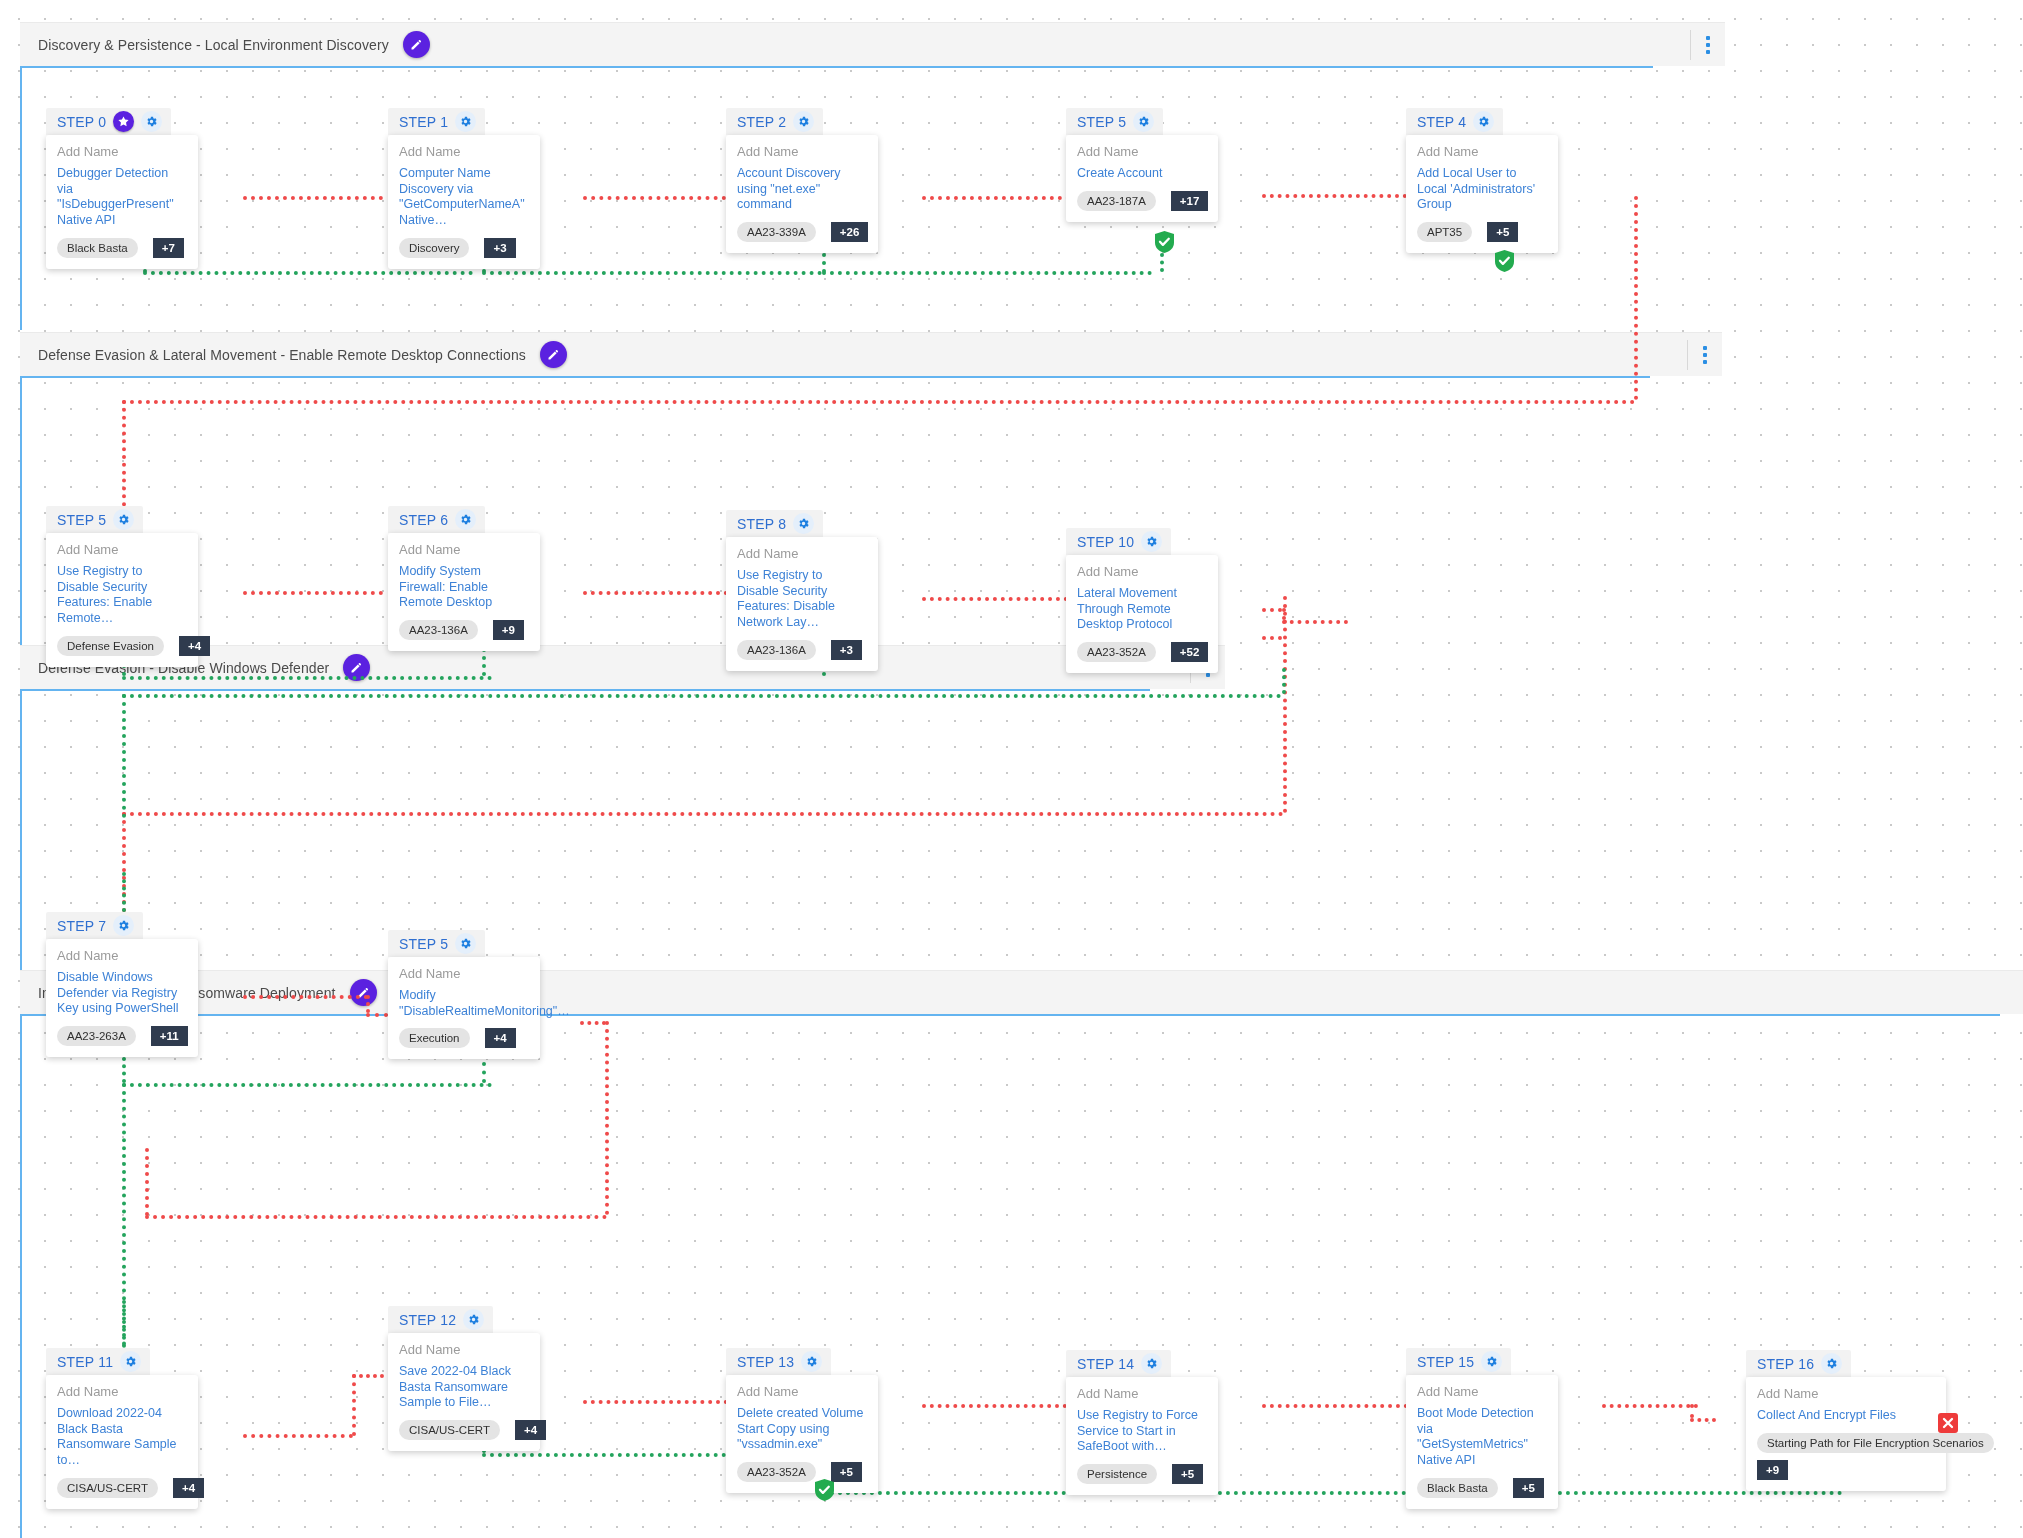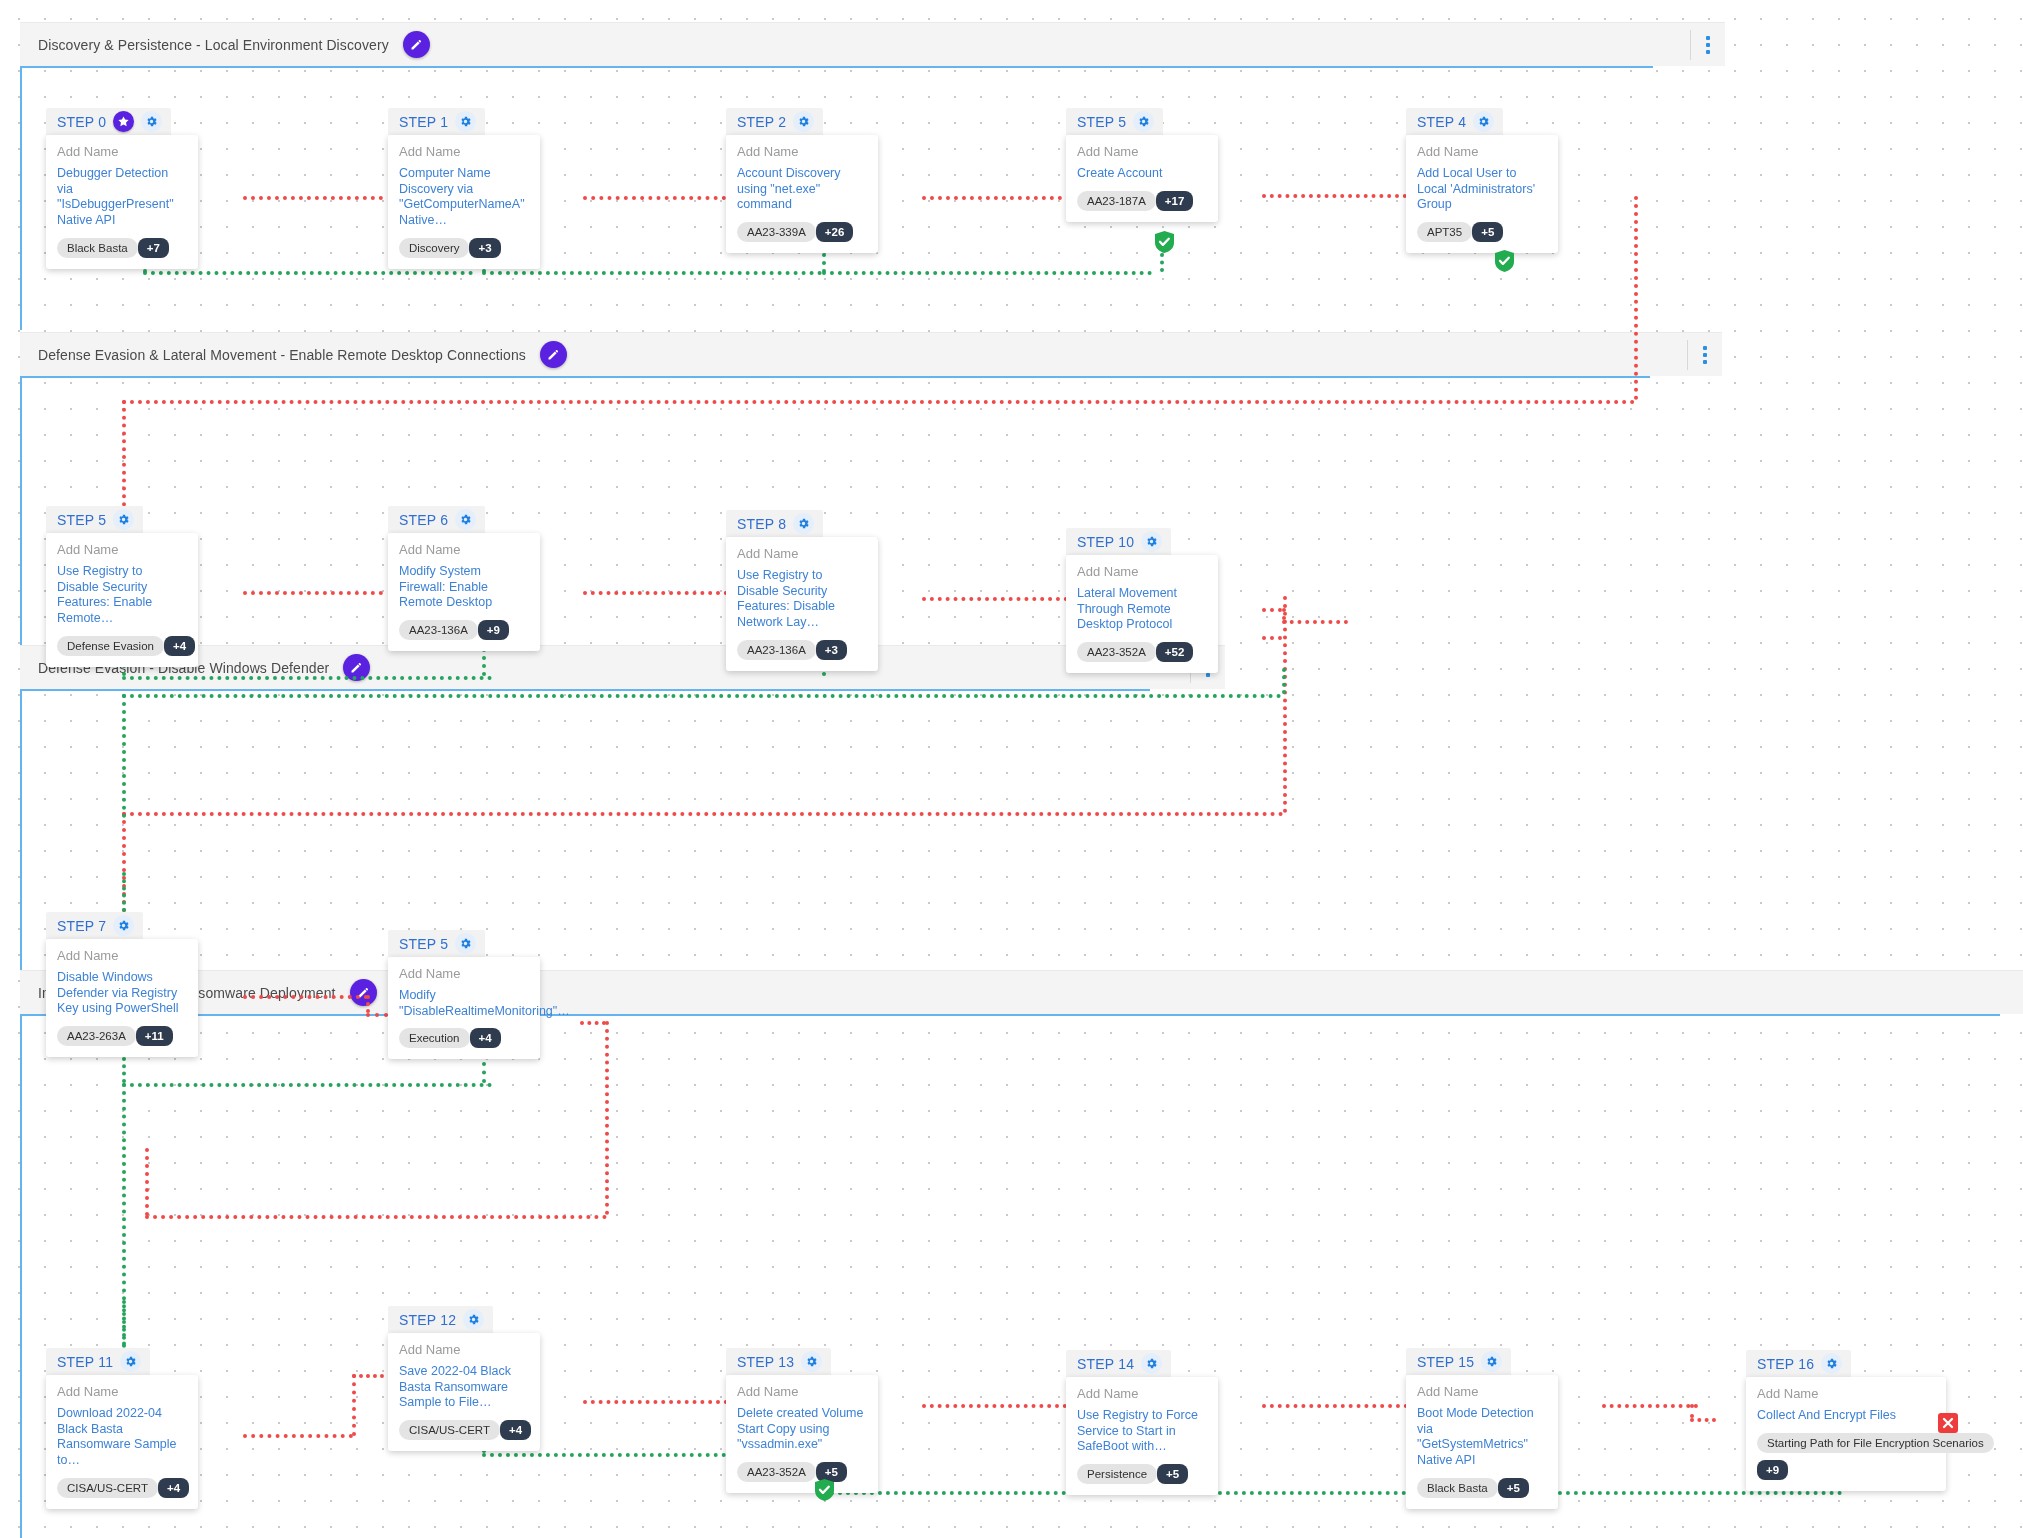--- a/index.html
+++ b/index.html
@@ -86,29 +86,29 @@
     background:#fff;
     border-radius:3px;
     box-shadow:0 2px 6px rgba(0,0,0,.20);
     padding:9px 11px 11px 11px;
   }
   .node-placeholder { font-size:13px; color:#9b9b9b; margin-bottom:7px; }
   .node-tech {
     font-size:12.5px; color:#3d82d6; line-height:1.25;
     margin-bottom:9px;
   }
-  .chips { display:flex; align-items:center; gap:0; flex-wrap:nowrap; }
+  .chips { display:flex; align-items:center; gap:15px; flex-wrap:nowrap; }
   .chip {
     background:#e4e4e4; color:#303030;
     font-size:11.5px; border-radius:11px;
     padding:4px 10px; white-space:nowrap;
   }
   .chip-count {
     background:#2f3b4e; color:#fff;
-    font-size:11.5px; font-weight:bold; border-radius:8px;
+    font-size:11.5px; font-weight:bold; border-radius:0;
     padding:4px 9px; white-space:nowrap;
   }
   .chip-wide { flex:1 1 auto; }
 
   
   .status {
     position:absolute; width:19px; height:22px; z-index:6;
   }
   .status svg { width:100%; height:100%; display:block; }
 

